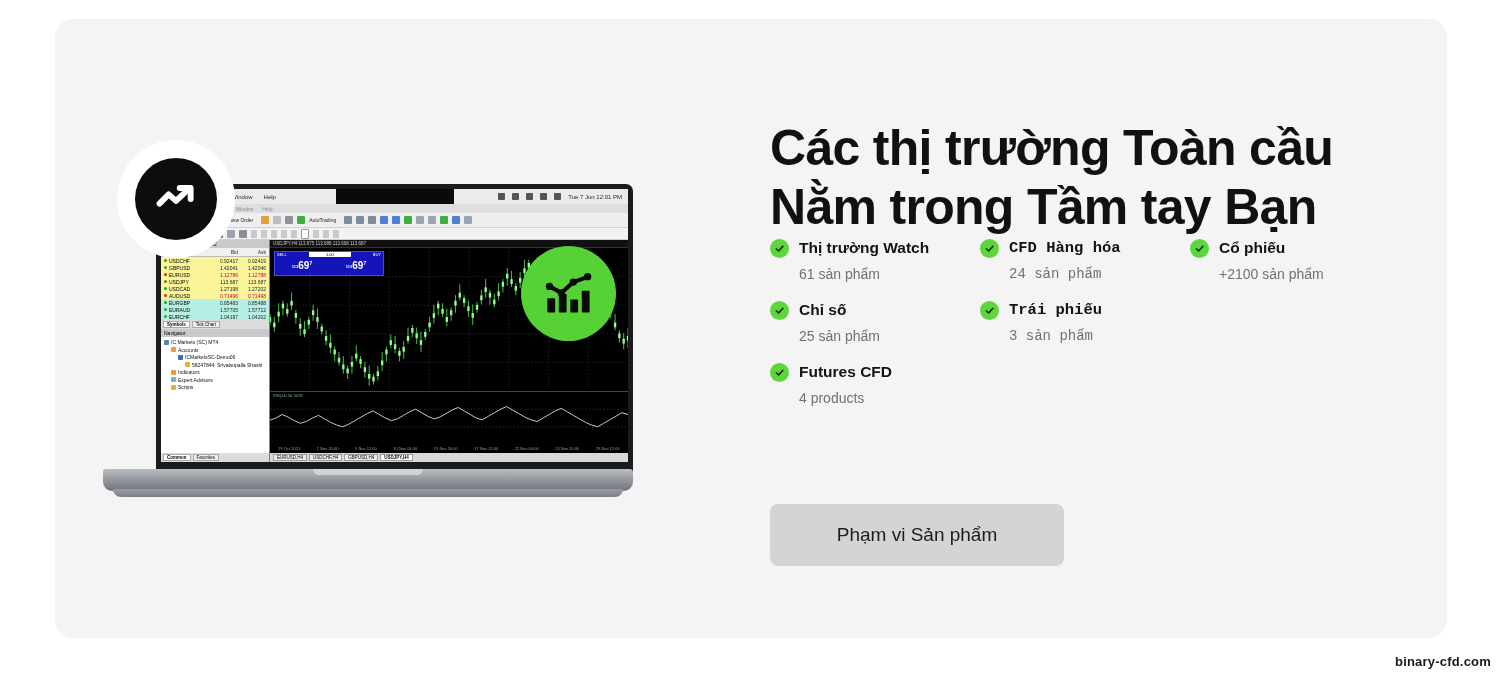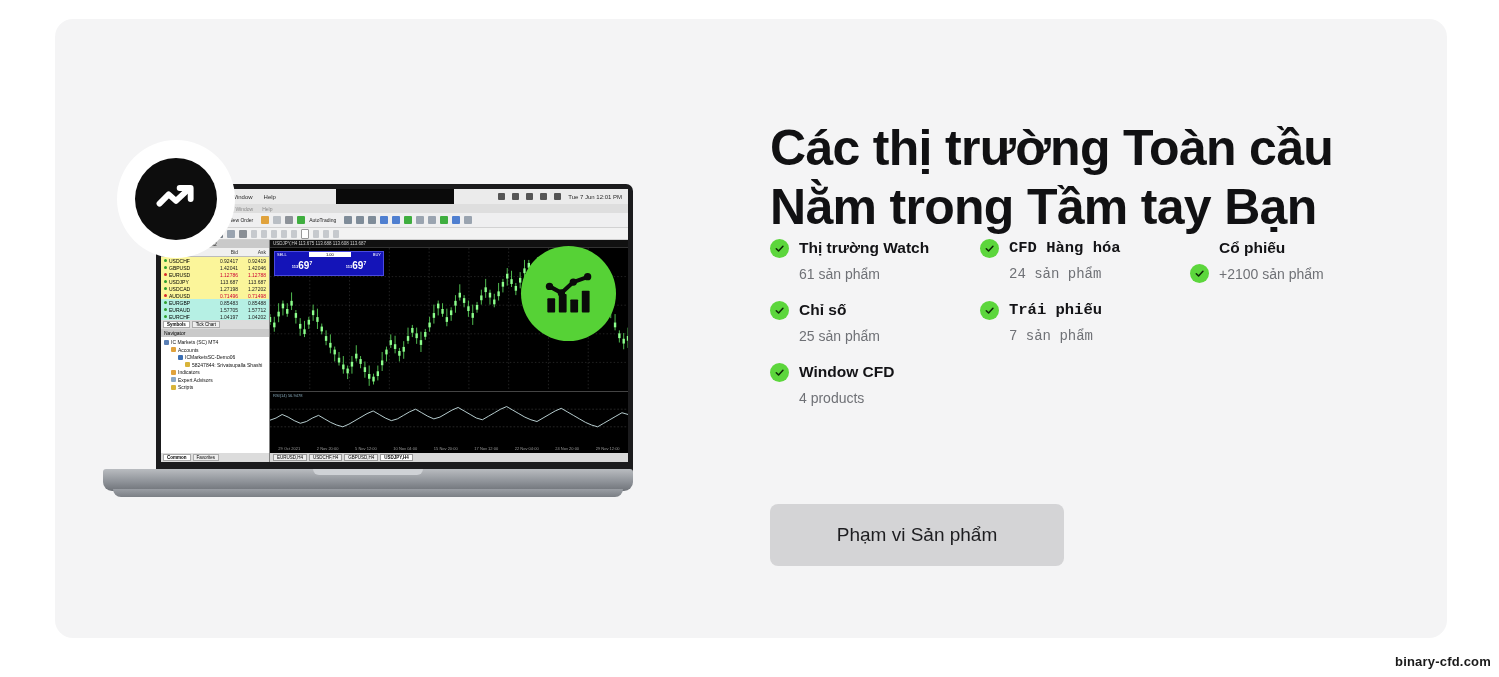--- a/index.html
+++ b/index.html
@@ -128,21 +128,21 @@
   .headline{
     position:absolute;left:0px;top:66px;width:640px;
     font-size:50px;line-height:1.18;font-weight:bold;color:#111113;
     letter-spacing:-0.7px;
   }
   .features{position:absolute;left:0px;top:218px;width:660px;}
   .frow{display:flex;}
   .fitem{display:flex;gap:10px;align-items:flex-start;}
   .fitem.c1{width:210px;}
   .fitem.c2{width:210px;font-family:Liberation Mono, monospace;}
-  .fitem.c3{width:220px;align-items:flex-end;}
+  .fitem.c3{width:220px;}
   .check{
     flex:0 0 auto;width:19px;height:19px;border-radius:50%;background:#5cd63c;
     display:flex;align-items:center;justify-content:center;margin-top:2px;
   }
   .check svg{width:11px;height:11px;}
   .ftext{display:flex;flex-direction:column;}
   .ftitle{font-size:15.5px;font-weight:bold;color:#131316;line-height:1.42;max-width:135px;}
   .fsub{font-size:14px;color:#6f7176;margin-top:6px;line-height:1.3;}
   .btn{
     position:absolute;left:0px;top:485px;width:294px;height:62px;
@@ -649,33 +649,33 @@
             </span>
           </div>
           <div class="fitem c2">
             <span class="check">
               <svg viewBox="0 0 24 24" fill="none">
                 <path d="M5 12.5 L10 17.5 L19.5 7" stroke="#0e2a08" stroke-width="3.4" stroke-linecap="round" stroke-linejoin="round"></path>
               </svg>
             </span>
             <span class="ftext">
               <span class="ftitle">Trái phiếu</span>
-              <span class="fsub">7 sản phẩm</span>
+              <span class="fsub">3 sản phẩm</span>
             </span>
           </div>
         </div>
         <div class="frow">
           <div class="fitem c1">
             <span class="check">
               <svg viewBox="0 0 24 24" fill="none">
                 <path d="M5 12.5 L10 17.5 L19.5 7" stroke="#0e2a08" stroke-width="3.4" stroke-linecap="round" stroke-linejoin="round"></path>
               </svg>
             </span>
             <span class="ftext">
-              <span class="ftitle">Window CFD</span>
+              <span class="ftitle">Futures CFD</span>
               <span class="fsub">4 products</span>
             </span>
           </div>
         </div>
       </div>
 
     <button class="btn">Phạm vi Sản phẩm</button>
   </div>
 </div>
 

